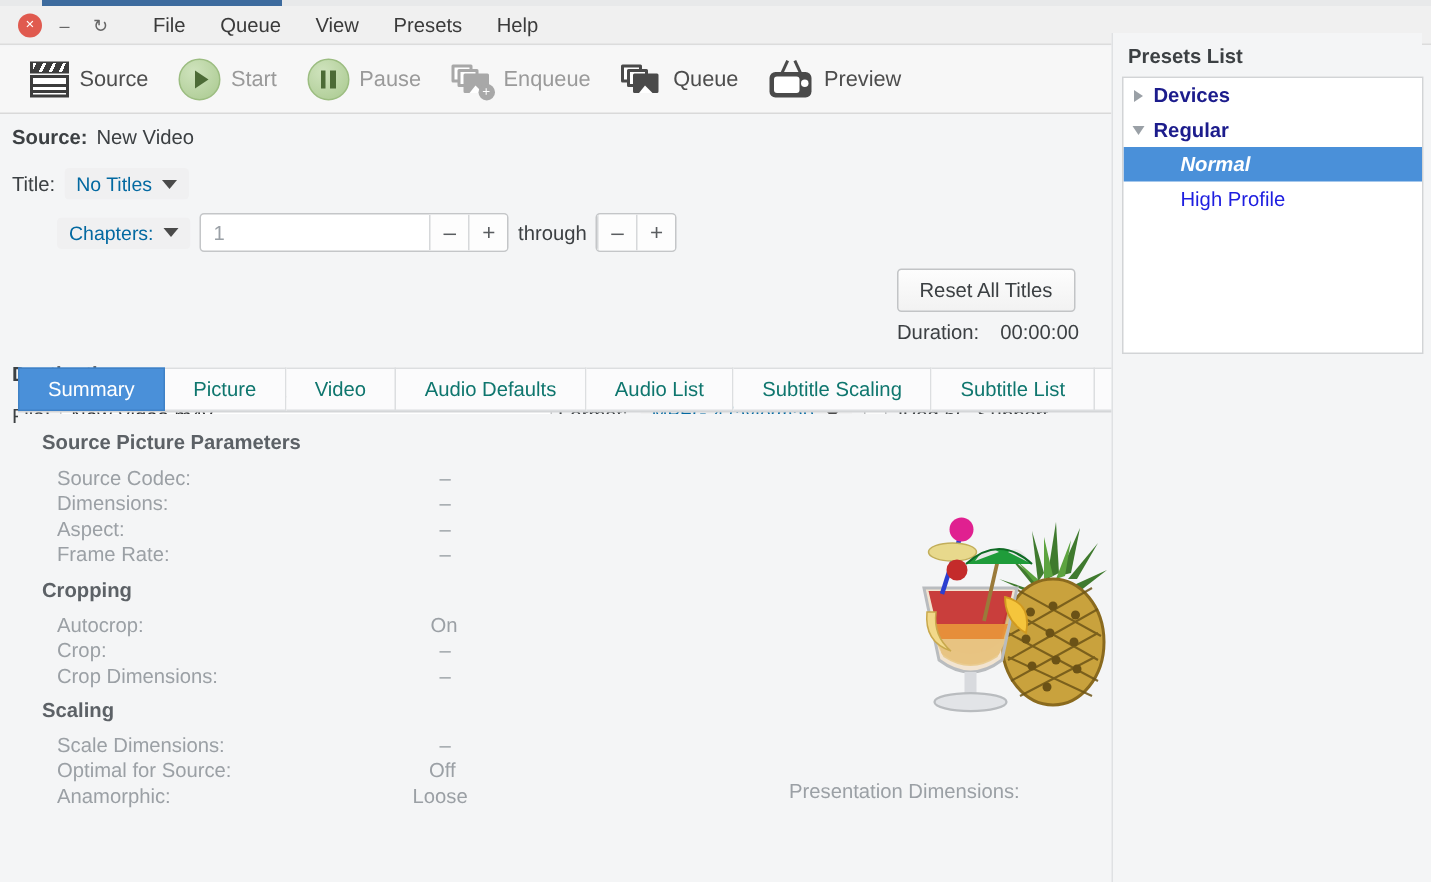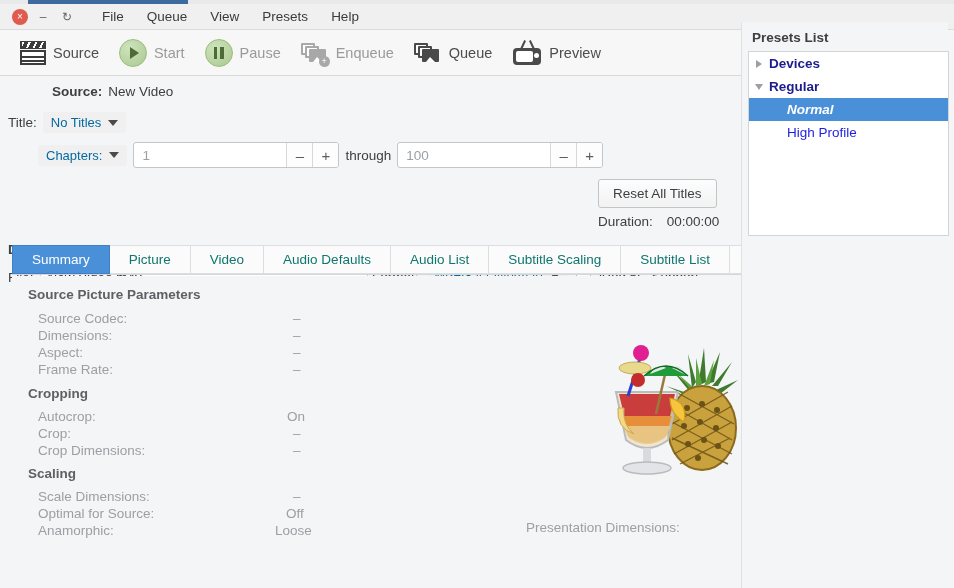--- a/index.html
+++ b/index.html
@@ -159,21 +159,21 @@
   .ic-tv .ant2{ left:19px; transform: rotate(-25deg); }
 
   
   .left-pane {
     position: absolute; left: 0; top: 76px; width: 741px; height: 163px;
     background: #f4f5f6;
   }
   .lbl-bold { font-weight: bold; font-size: 13.5px; color: #3c4043; }
   .lbl { font-size: 13.5px; color: #3c4043; }
 
-  .row-source { position:absolute; left:8px; top:8px; display:flex; gap:6px; align-items:center;margin-left:44px; }
+  .row-source { position:absolute; left:8px; top:8px; display:flex; gap:6px; align-items:center; }
   .row-title  { position:absolute; left:8px; top:36px; display:flex; gap:6px; align-items:center; }
   .row-chap   { position:absolute; left:38px; top:66px; display:flex; gap:6px; align-items:center; }
 
   .combo-flat {
     display:flex; align-items:center; gap:7px;
     background: #f0f0f1; border: 1px solid transparent;
     padding: 2px 7px; border-radius: 3px;
     font-size: 13px; color: #0369a1; cursor: default;
   }
   .caret {
@@ -433,21 +433,20 @@
 
       <div class="spin">
         <input value="1" style="">
         <div class="sbtn">–</div>
         <div class="sbtn">+</div>
       </div>
 
       <span class="lbl">through</span>
 
       <div class="spin">
-        <input value="100" style="">
         <div class="sbtn">–</div>
         <div class="sbtn">+</div>
       </div>
     </div>
 
     <button class="btn reset-btn">Reset All Titles</button>
 
     <div class="duration">
       <span class="lbl">Duration:</span>
       <span class="lbl">00:00:00</span>

